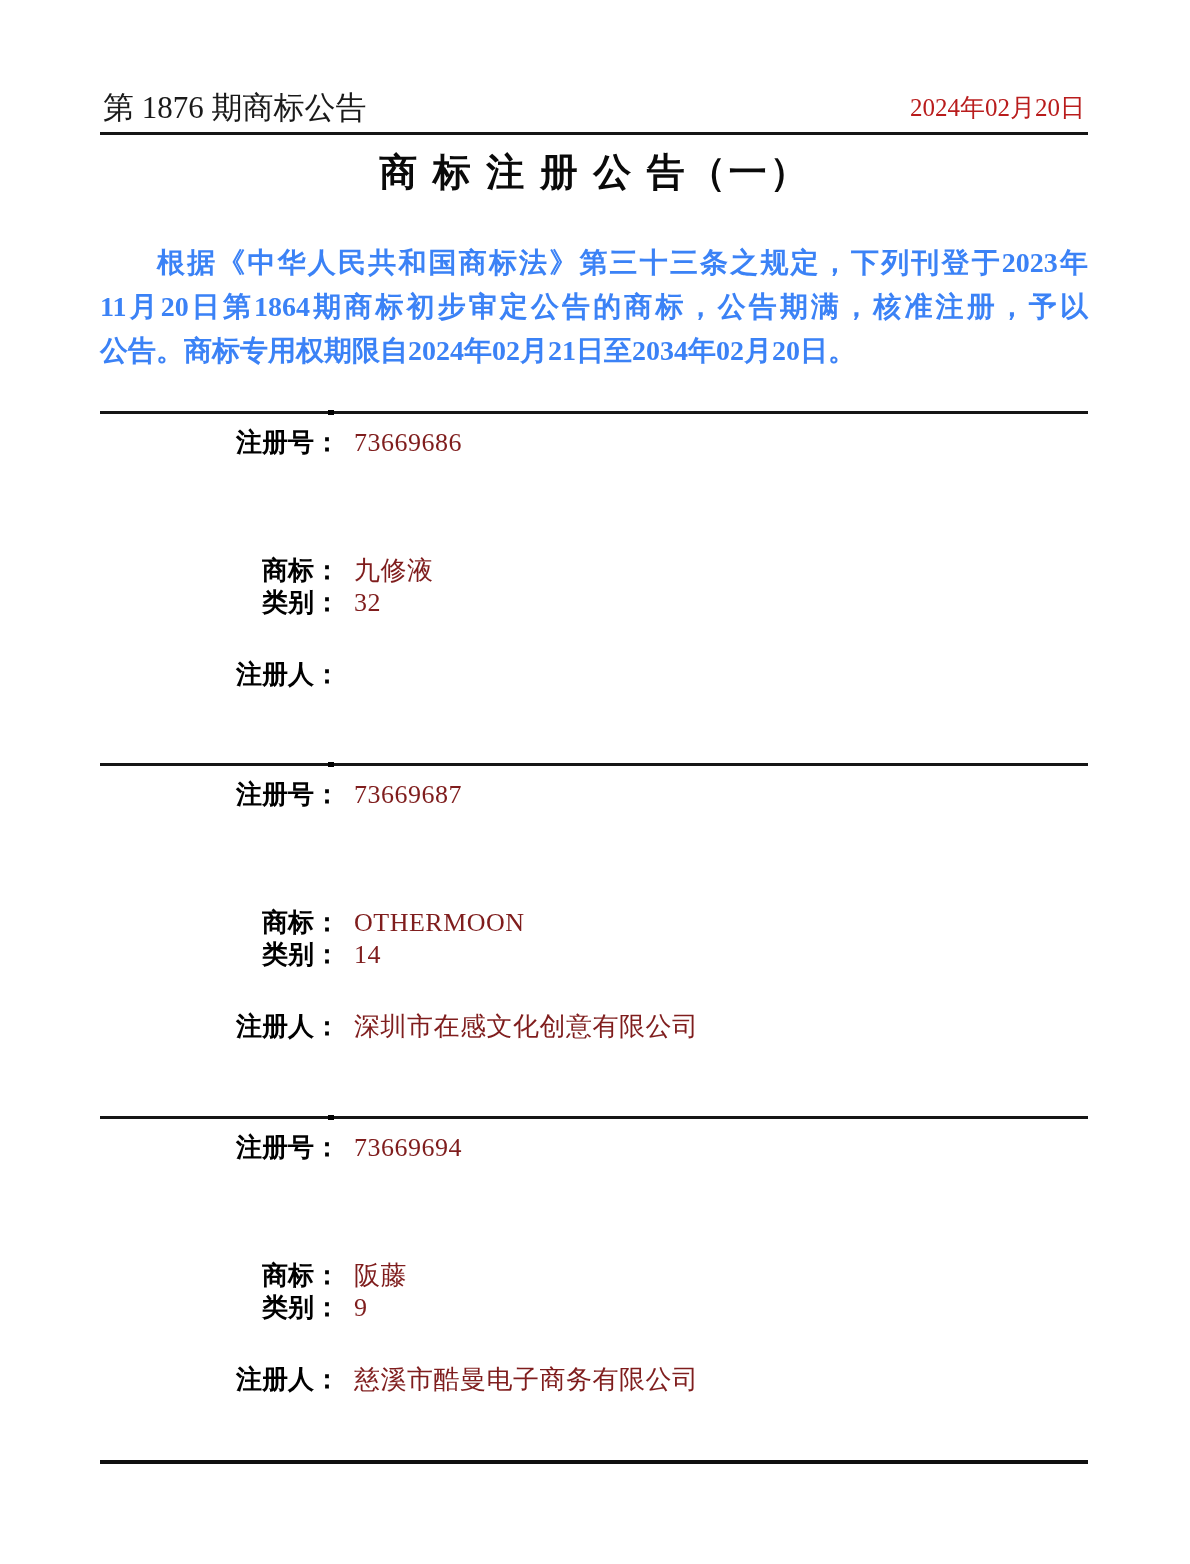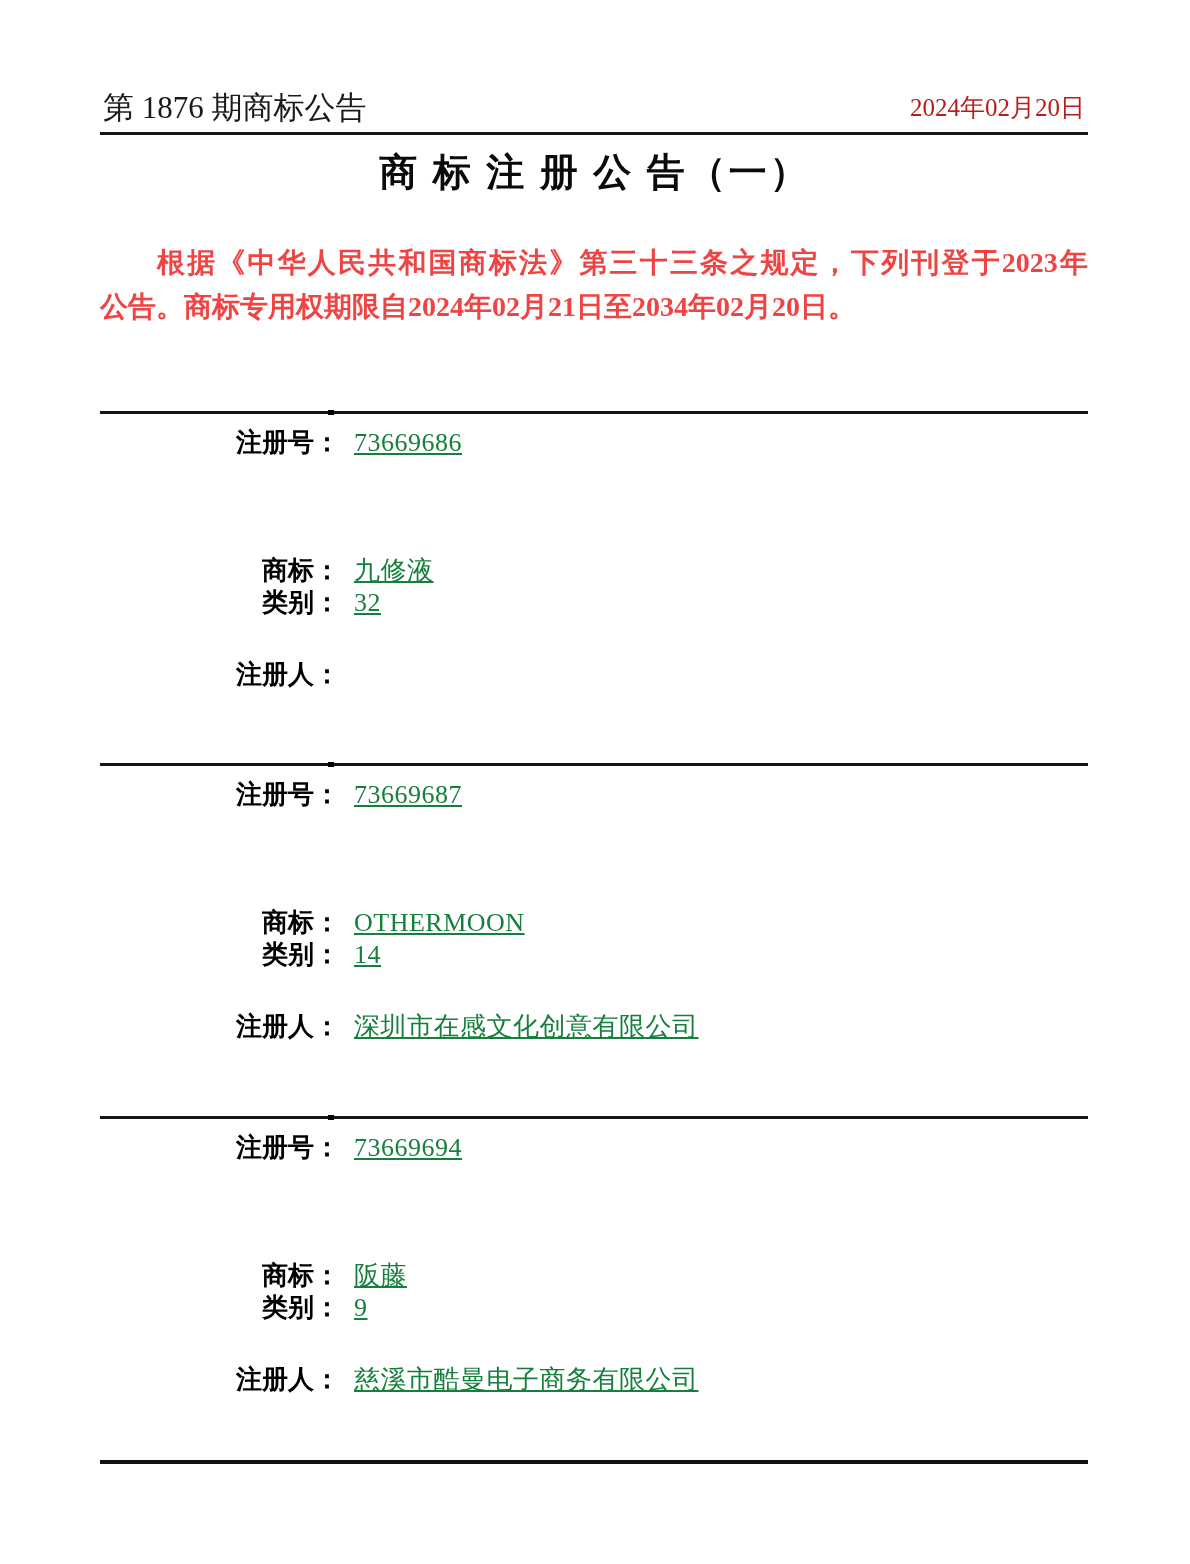--- a/index.html
+++ b/index.html
@@ -41,21 +41,21 @@
   .rule-e3 { top: 1116px; }
   
   .doc-title {
     position: absolute; left: 0; top: 147px; width: 100%;
     text-align: center; font-size: 38px; line-height: 50px;
     font-weight: bold; letter-spacing: 3px; color: #0a0a0a;
   }
   
   .intro {
     position: absolute; left: 100px; top: 241px; width: 988px;
-    font-size: 28px; line-height: 44px; font-weight: bold; color: #ef4444;
+    font-size: 28px; line-height: 44px; font-weight: bold; color: #3b82f6;
   }
   .intro .ln { text-align: justify; text-align-last: justify; }
   .intro .ln-first { text-indent: 57px; }
   .intro .ln-last { text-align-last: left; }
   
   .entry { position: absolute; left: 0; top: 0; width: 100%; }
   .entry-1 { top: 411px; }
   .entry-2 { top: 763px; }
   .entry-3 { top: 1116px; }
   .field-row {
@@ -65,36 +65,37 @@
   }
   .row-1 { top: 15px; }
   .row-2 { top: 95px; margin-top: 48px; }
   .row-3 { top: 175px; }
   .row-4 { top: 247px; }
   .field-label {
     width: 240px; flex: 0 0 240px; text-align: right;
     font-weight: bold; color: #000;
   }
   .field-value {
-    margin-left: 14px; color: #15803d; letter-spacing: 0.5px; text-decoration: underline;
+    margin-left: 14px; color: #7f1d1d; letter-spacing: 0.5px;
   }
 </style>
 </head>
 <body>
 
 <div class="page">
 
   <div class="hdr-left">第 1876 期商标公告</div>
   <div class="hdr-right">2024年02月20日</div>
   <div class="rule rule-header"></div>
 
   <div class="doc-title">商 标 注 册 公 告（一）</div>
 
   <div class="intro">
     <div class="ln ln-first">根据《中华人民共和国商标法》第三十三条之规定，下列刊登于2023年</div>
+    <div class="ln">11月20日第1864期商标初步审定公告的商标，公告期满，核准注册，予以</div>
     <div class="ln ln-last">公告。商标专用权期限自2024年02月21日至2034年02月20日。</div>
   </div>
 
   <div class="rule rule-entry rule-e1">
     <span class="notch"></span>
     <span class="seg-right"></span>
   </div>
   <div class="entry entry-1">
     <div class="field-row row-1">
       <div class="field-label">注册号：</div>

